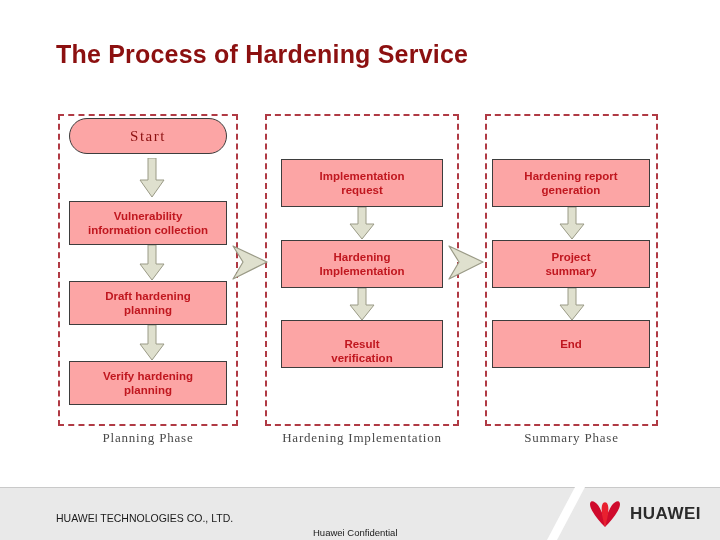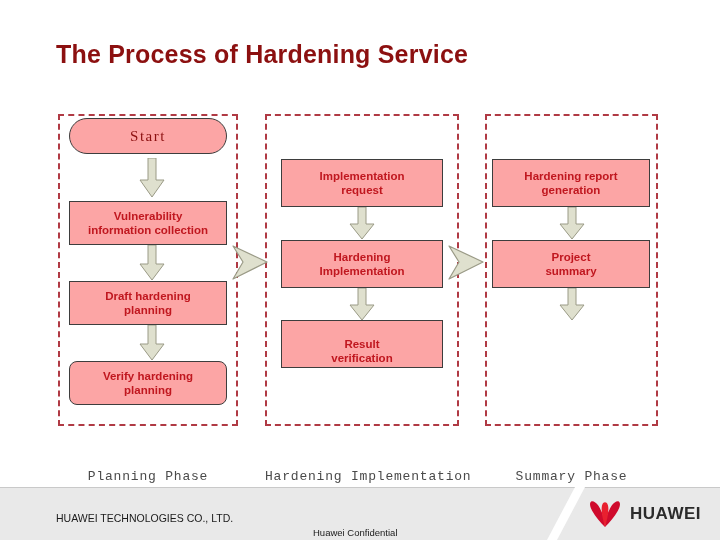--- a/index.html
+++ b/index.html
@@ -43,27 +43,26 @@
     top: 114px;
     height: 312px;
   }
   .phase-region.p1 { left: 58px;  width: 180px; }
   .phase-region.p2 { left: 265px; width: 194px; }
   .phase-region.p3 { left: 485px; width: 173px; }
 
   .phase-label {
     position: absolute;
     top: 430px;
-    font-family: Liberation Mono, monospace;
+    font-family: Liberation Serif, serif;
     font-size: 13px;
     color: #4a4a4a;
     text-align: center;
     letter-spacing: 0.8px;
     white-space: nowrap;
-    margin-top: 39px;
   }
   .phase-label.l1 { left: 58px;  width: 180px; }
   .phase-label.l2 { left: 265px; width: 194px; }
   .phase-label.l3 { left: 485px; width: 173px; }
 
   
   .node {
     position: absolute;
     box-sizing: border-box;
     background: #fca5a5;
@@ -196,21 +195,21 @@
     <span class="node-text">Draft hardening
 planning</span>
   </div>
 
   <div class="arrow-down" style="left:139px; top:325px; height:36px;">
     <svg width="26" height="36" viewBox="0 0 26 36">
       <polygon points="9,0 17,0 17,19 25,19 13,35 1,19 9,19" fill="#dfe0ce" stroke="#9a9a86" stroke-width="1"></polygon>
     </svg>
   </div>
 
-  <div class="node col1" style="top:361px; height:44px;border-radius:8px;">
+  <div class="node col1" style="top:361px; height:44px;">
     <span class="node-text">Verify hardening
 planning</span>
   </div>
 
   <div class="chevron-right" style="left:227px; top:240px;">
     <svg width="44" height="44" viewBox="0 0 44 44">
       <polygon points="6,6 40,22 6,39 16,22" fill="#dfe0ce" stroke="#9a9a86" stroke-width="1.2" stroke-linejoin="round"></polygon>
     </svg>
   </div>
 
@@ -262,20 +261,23 @@
     <span class="node-text">Project
 summary</span>
   </div>
 
   <div class="arrow-down" style="left:559px; top:288px; height:33px;">
     <svg width="26" height="33" viewBox="0 0 26 33">
       <polygon points="9,0 17,0 17,17 25,17 13,32 1,17 9,17" fill="#dfe0ce" stroke="#9a9a86" stroke-width="1"></polygon>
     </svg>
   </div>
 
+  <div class="node col3" style="top:320px; height:48px;">
+    <span class="node-text">End</span>
+  </div>
 
   <div class="phase-label l1">Planning Phase</div>
   <div class="phase-label l2">Hardening Implementation</div>
   <div class="phase-label l3">Summary Phase</div>
 
 </div>
 
 <div id="footer"></div>
 
 <div id="footer-company">HUAWEI TECHNOLOGIES CO., LTD.</div>

